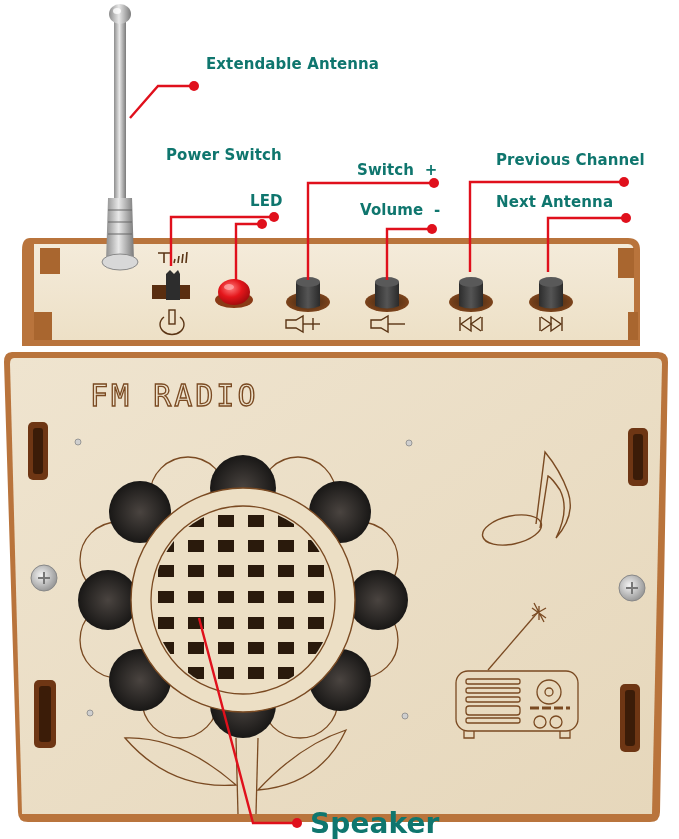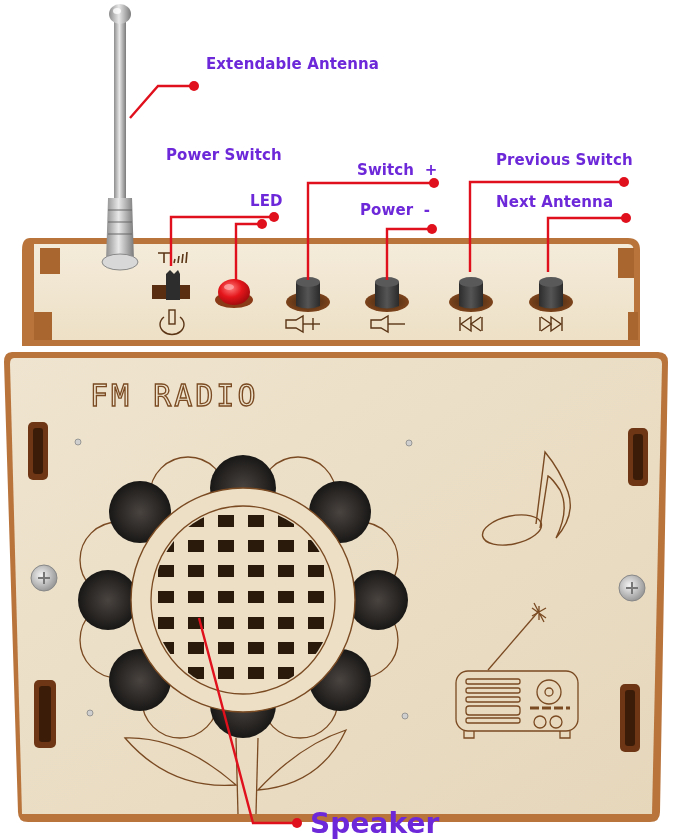--- a/index.html
+++ b/index.html
@@ -1,20 +1,20 @@
 <!DOCTYPE html>
 <html><head>
 <meta charset="utf-8">
 <style>
   html, body { margin: 0; padding: 0; background: #ffffff; }
   body { width: 679px; height: 839px; position: relative; overflow: hidden; font-family: "DejaVu Sans", sans-serif; }
   .stage { position: absolute; left: 0; top: 0; width: 679px; height: 839px; }
   svg.art { position: absolute; left: 0; top: 0; }
   .label {
-    position: absolute; color: #6d28d9; font-family: "DejaVu Sans", sans-serif;
+    position: absolute; color: #0f766e; font-family: "DejaVu Sans", sans-serif;
     font-size: 15px; font-weight: bold; white-space: nowrap; line-height: 1;
     letter-spacing: 0.1px;
   }
   .label.big { font-size: 28px; }
 </style>
 </head>
 <body>
 
 <div class="stage">
   <svg class="art" width="679" height="839" viewBox="0 0 679 839" xmlns="http://www.w3.org/2000/svg">
@@ -310,17 +310,17 @@
       <circle cx="624" cy="182" r="5"></circle>
       <circle cx="626" cy="218" r="5"></circle>
       <circle cx="297" cy="823" r="5"></circle>
     </g>
   </svg>
 
   <div class="label" style="left:206px; top:57px;">Extendable Antenna</div>
   <div class="label" style="left:166px; top:148px;">Power Switch</div>
   <div class="label" style="left:226px; top:194px;margin-left:24px;">LED</div>
   <div class="label" style="left:357px; top:163px; white-space:pre;">Switch  +</div>
-  <div class="label" style="left:360px; top:203px; white-space:pre;">Power  -</div>
-  <div class="label" style="left:496px; top:153px;">Previous Switch</div>
+  <div class="label" style="left:360px; top:203px; white-space:pre;">Volume  -</div>
+  <div class="label" style="left:496px; top:153px;">Previous Channel</div>
   <div class="label" style="left:496px; top:195px;">Next Antenna</div>
   <div class="label big" style="left:310px; top:810px;">Speaker</div>
 </div>
 
 </body></html>

